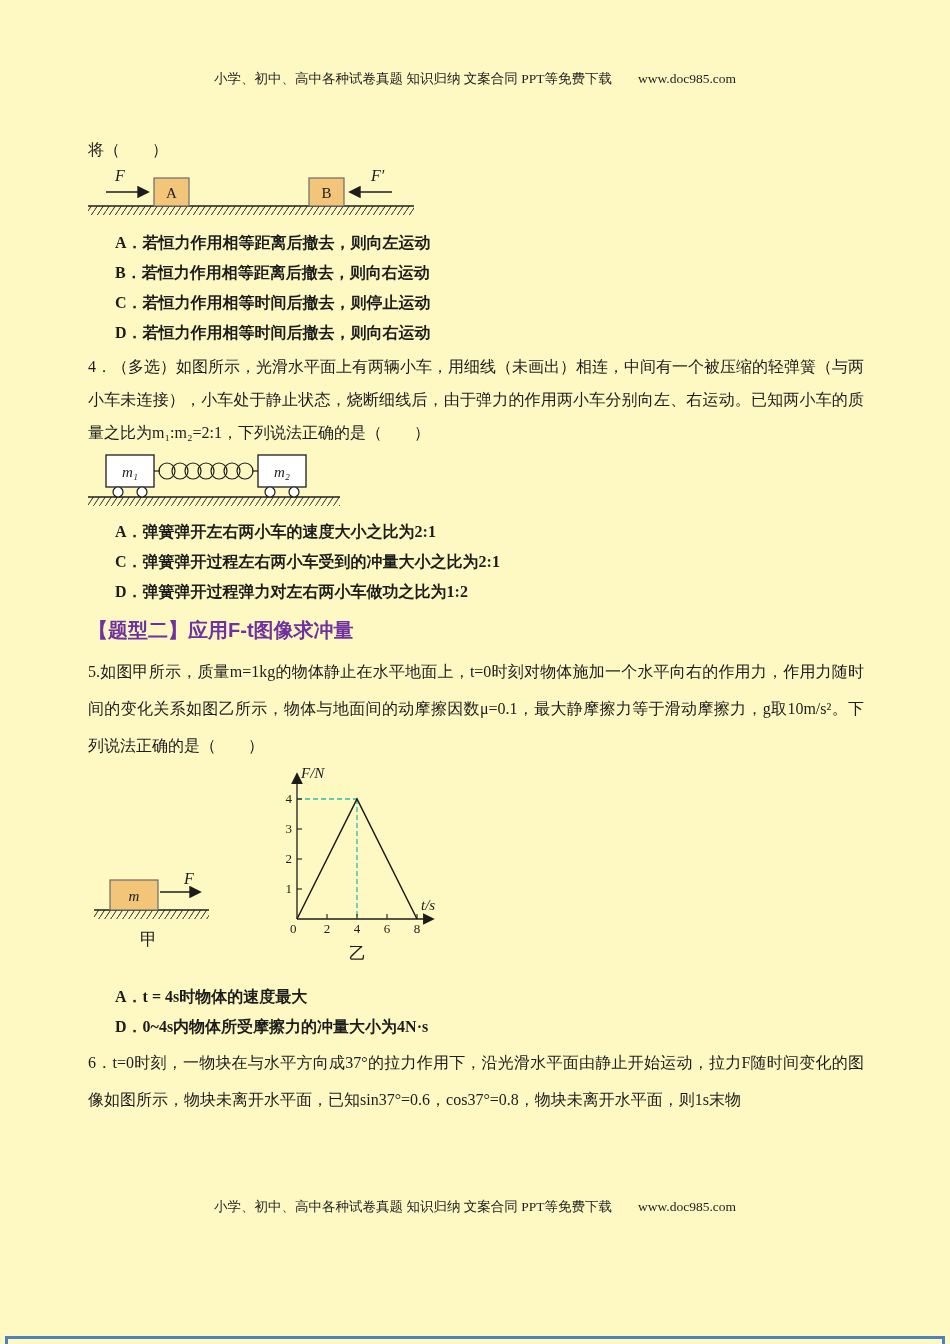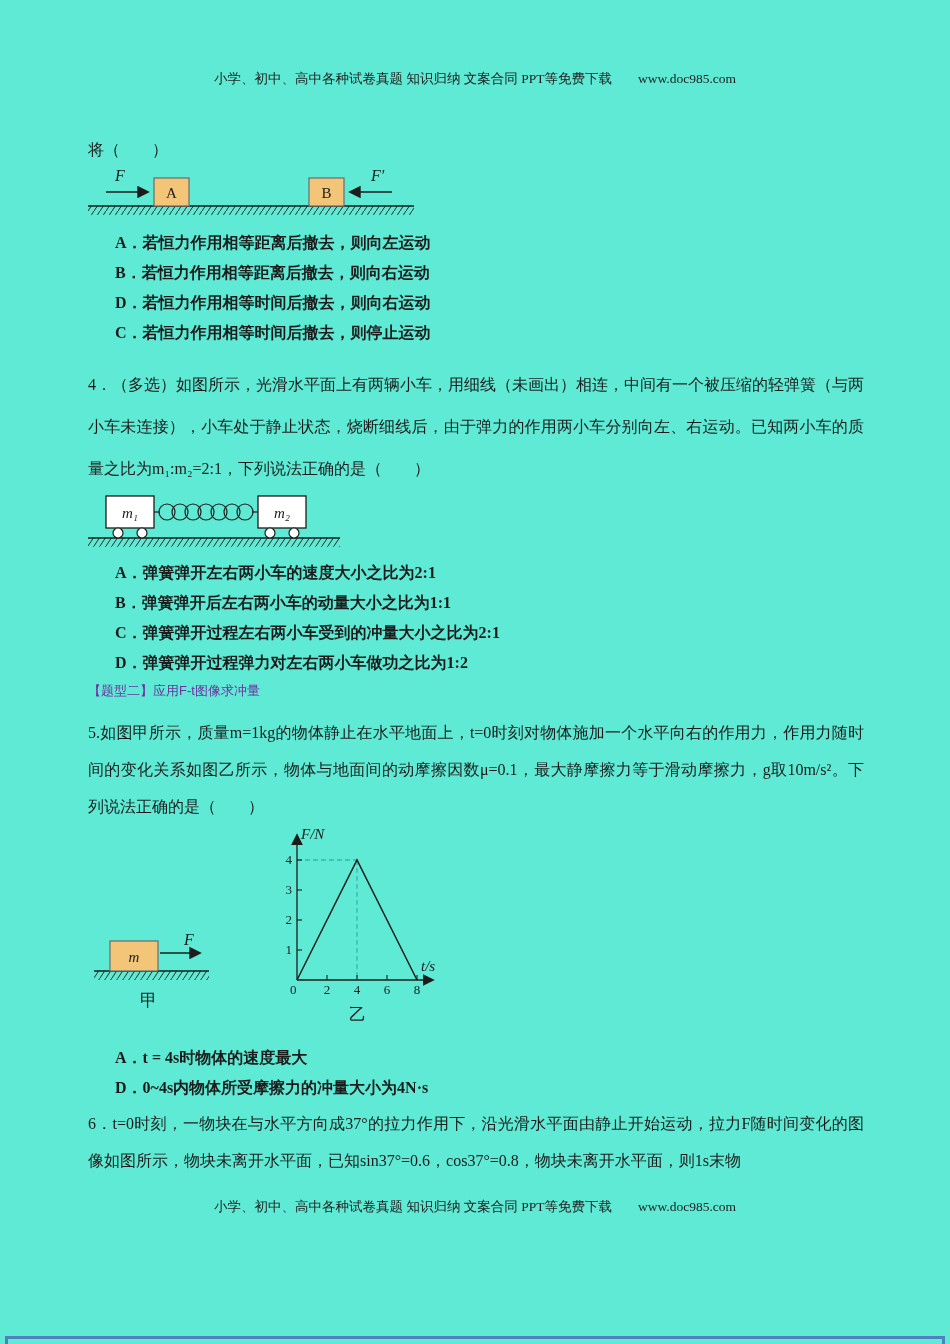--- a/index.html
+++ b/index.html
@@ -1,30 +1,30 @@
 <!DOCTYPE html>
 <html><head>
 <meta charset="utf-8">
 <style>
   html,body{margin:0;padding:0;background:#ffffff;}
   body{font-family:"Liberation Serif","DejaVu Serif",serif;color:#1c1c1c;}
-  .page{position:relative;width:950px;height:1344px;margin:0 auto;background:#5eead4;overflow:hidden;}
+  .page{position:relative;width:950px;height:1344px;margin:0 auto;background:#fef9c3;overflow:hidden;}
   .docline{position:absolute;left:0;width:100%;text-align:center;font-size:13.5px;color:#1e1e1e;white-space:nowrap;}
   .docline .gap{display:inline-block;width:26px;}
   .header{top:70px;}
   .footer{top:1198px;}
   .content{position:absolute;left:88px;top:138px;width:776px;}
   p{margin:0;}
   .lead{font-size:16px;line-height:24px;}
-  .stem{font-size:16px;line-height:42px;text-align:justify;margin-top:16px;}
+  .stem{font-size:16px;line-height:33px;text-align:justify;margin-top:2px;}
   .stem-wide{line-height:37px;margin-top:10px;}
   .stem-q6{line-height:37px;margin-top:2px;}
   .options{margin-top:4px;font-weight:bold;}
   .options p{font-size:16px;line-height:30px;margin-left:27px;}
-  .sec-title{font-family:"Liberation Sans","DejaVu Sans",sans-serif;font-weight:400;font-size:13px;line-height:26px;}
+  .sec-title{font-family:"Liberation Sans","DejaVu Sans",sans-serif;font-weight:700;font-size:20px;line-height:26px;margin-top:10px;}
   .figsvg{display:block;}
   .fig1{margin-top:4px;}
   .fig2{margin-top:2px;}
   .figrow{display:flex;align-items:flex-end;margin:0;}
   .fig-jia{margin-left:6px;margin-bottom:14px;}
   .fig-yi{margin-left:56px;}
   svg text{font-family:"Liberation Serif","DejaVu Serif",serif;fill:#1c1c1c;}
   .ital{font-style:italic;}
   .t13{font-size:13px;}
   .t15{font-size:15px;}
@@ -65,22 +65,22 @@
       <text x="83.5" y="32" class="t15" text-anchor="middle">A</text>
       <rect x="221" y="12" width="35" height="28" fill="#f3c578" stroke="#6b6b6b" stroke-width="1.2"></rect>
       <text x="238.5" y="32" class="t15" text-anchor="middle">B</text>
       <line x1="304" y1="26" x2="262" y2="26" stroke="#1c1c1c" stroke-width="1.4" marker-end="url(#ah1)"></line>
       <text x="283" y="15" class="ital t16">F′</text>
     </svg>
 
     <div class="options">
       <p>A．若恒力作用相等距离后撤去，则向左运动</p>
       <p>B．若恒力作用相等距离后撤去，则向右运动</p>
+      <p>C．若恒力作用相等时间后撤去，则停止运动</p>
       <p>D．若恒力作用相等时间后撤去，则向右运动</p>
-      <p>C．若恒力作用相等时间后撤去，则停止运动</p>
     </div>
 
     <p class="stem">4．（多选）如图所示，光滑水平面上有两辆小车，用细线（未画出）相连，中间有一个被压缩的轻弹簧（与两小车未连接），小车处于静止状态，烧断细线后，由于弹力的作用两小车分别向左、右运动。已知两小车的质量之比为m₁:m₂=2:1，下列说法正确的是（　　）</p>
 
     <svg class="figsvg fig2" width="260" height="62" viewBox="0 0 260 62">
       <defs>
         <pattern id="hatch2" width="6" height="9" patternUnits="userSpaceOnUse">
           <line x1="0" y1="9" x2="6" y2="0" stroke="#2a2a2a" stroke-width="1"></line>
         </pattern>
       </defs>
@@ -102,21 +102,20 @@
         <line x1="164" y1="20" x2="170" y2="20"></line>
       </g>
       <rect x="170" y="4" width="48" height="32" fill="#ffffff" stroke="#1c1c1c" stroke-width="1.3"></rect>
       <circle cx="182" cy="41" r="5" fill="#ffffff" stroke="#1c1c1c" stroke-width="1.2"></circle>
       <circle cx="206" cy="41" r="5" fill="#ffffff" stroke="#1c1c1c" stroke-width="1.2"></circle>
       <text x="194" y="26" class="ital t15" text-anchor="middle">m₂</text>
     </svg>
 
     <div class="options">
       <p>A．弹簧弹开左右两小车的速度大小之比为2:1</p>
-      <p>B．弹簧弹开后左右两小车的动量大小之比为1:1</p>
       <p>C．弹簧弹开过程左右两小车受到的冲量大小之比为2:1</p>
       <p>D．弹簧弹开过程弹力对左右两小车做功之比为1:2</p>
     </div>
 
     <p class="sec-title" style="color:#7030a0;">【题型二】应用F-t图像求冲量</p>
 
     <p class="stem stem-wide">5.如图甲所示，质量m=1kg的物体静止在水平地面上，t=0时刻对物体施加一个水平向右的作用力，作用力随时间的变化关系如图乙所示，物体与地面间的动摩擦因数μ=0.1，最大静摩擦力等于滑动摩擦力，g取10m/s²。下列说法正确的是（　　）</p>
 
     <div class="figrow">
 

